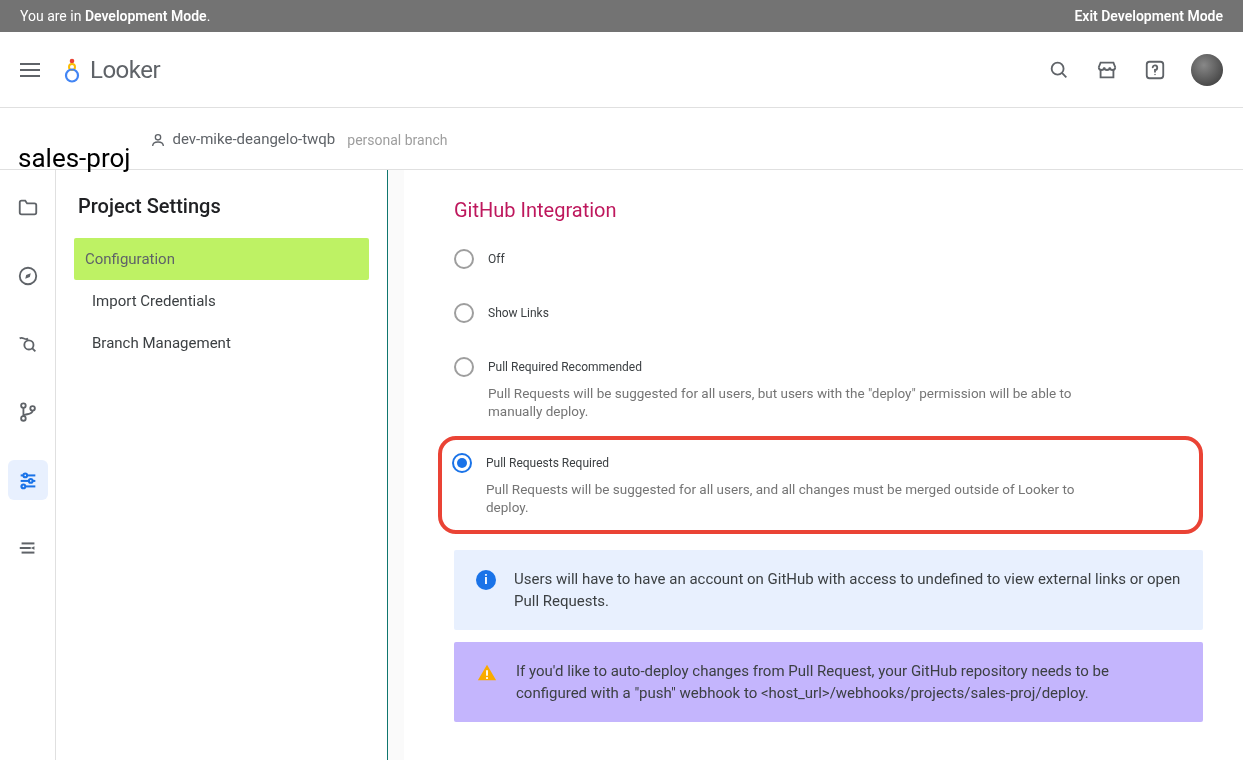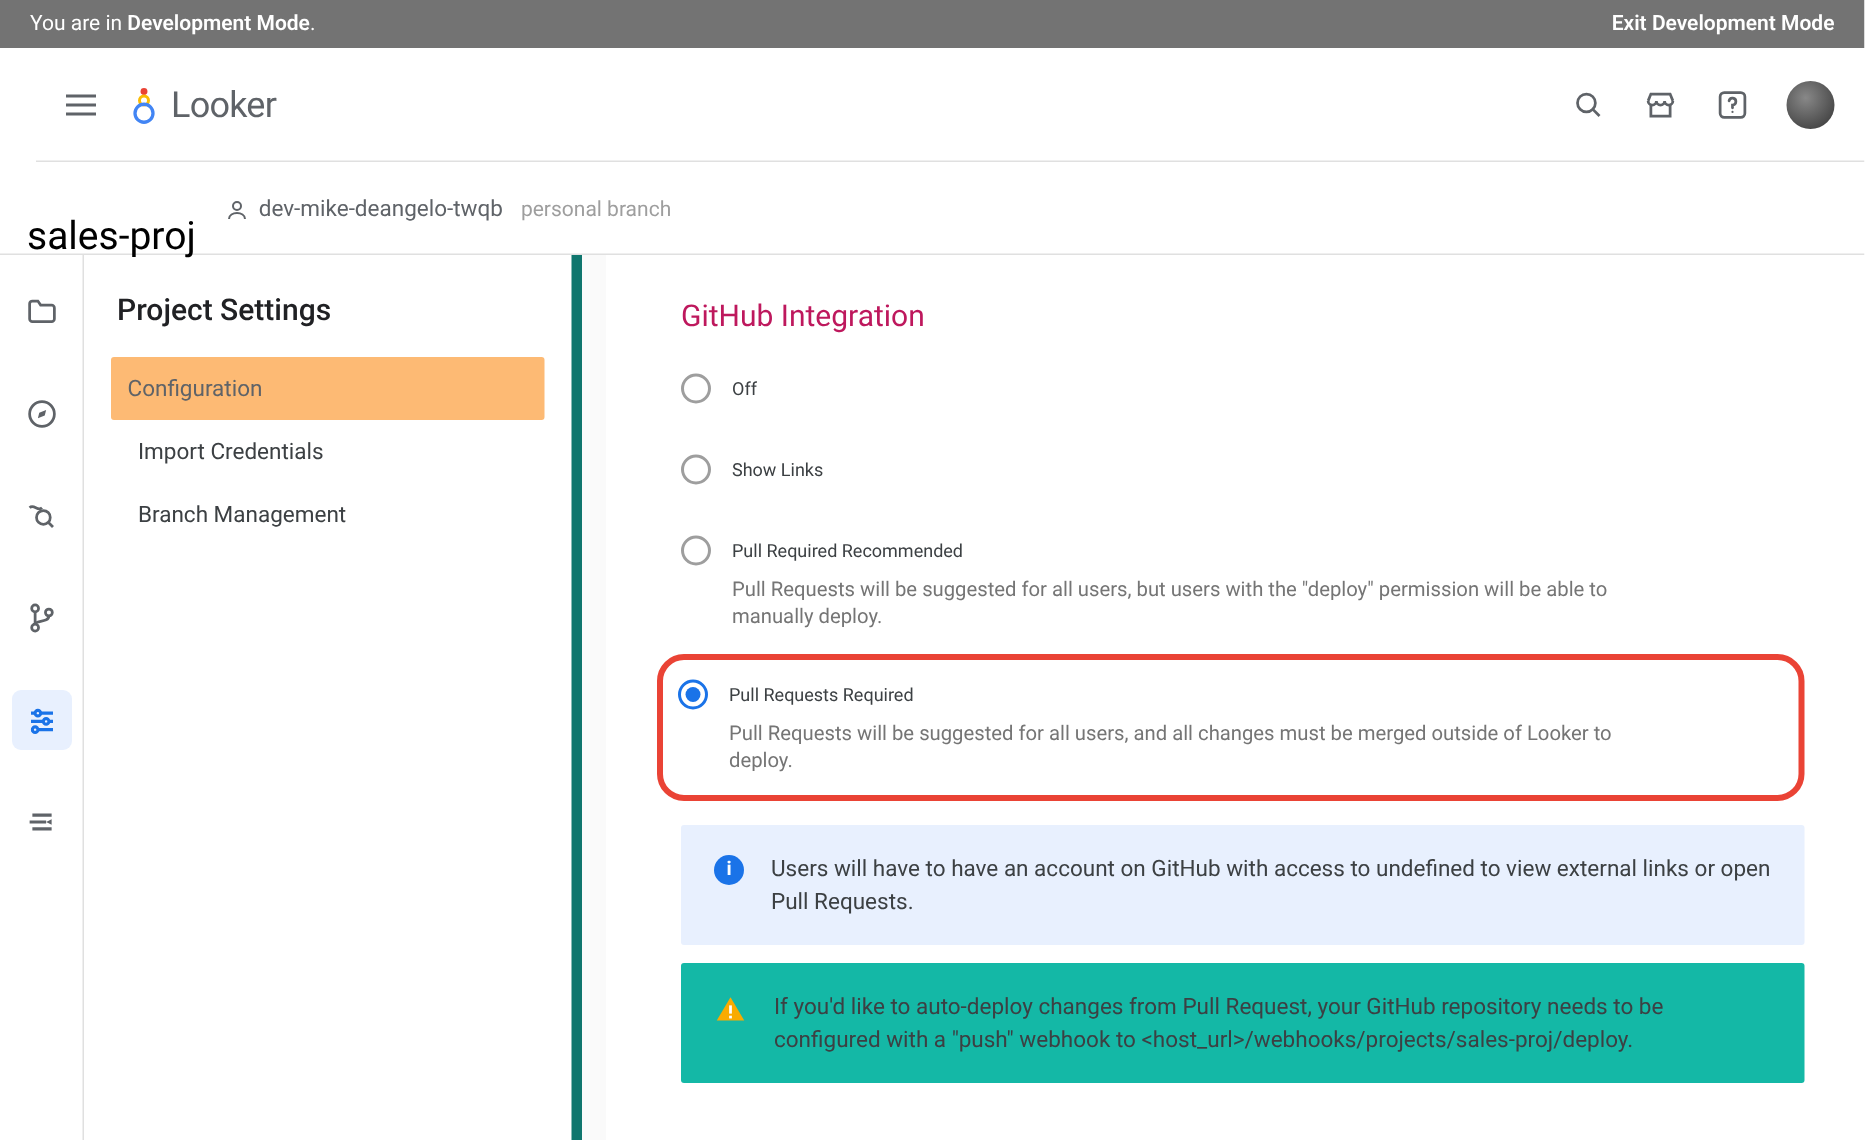--- a/index.html
+++ b/index.html
@@ -20,21 +20,20 @@
       font-size: 14px;
     }
     .dev-banner b { font-weight: 600; }
     .exit-dev { font-weight: 600; cursor: pointer; }
     .app-header {
       height: 76px;
       display: flex;
       align-items: center;
       border-bottom: 1px solid #e0e0e0;
       padding: 16px 20px;
-      margin-left: 24px;
     }
     .hamburger {
       width: 24px; height: 24px;
       display: flex; flex-direction: column; justify-content: center; gap: 4px;
       cursor: pointer;
       margin-right: 18px;
     }
     .hamburger span { display: block; height: 2px; background: #5f6368; width: 20px; }
     .logo { display: flex; align-items: center; gap: 8px; }
     .logo-mark { position: relative; width: 20px; height: 26px; }
@@ -67,32 +66,32 @@
     .rail-item {
       width: 40px; height: 40px;
       display: flex; align-items: center; justify-content: center;
       border-radius: 6px;
       color: #5f6368;
       cursor: pointer;
     }
     .rail-item.active { background: #e8f0fe; color: #1a73e8; }
     .sidebar {
       width: 332px;
-      border-right: 7px solid #0f766e;
+      border-right: 1px solid #0f766e;
       padding: 24px 18px;
     }
     .sidebar h2 { font-size: 20px; font-weight: 500; margin-bottom: 20px; padding-left: 4px; }
     .side-item {
       padding: 12px 18px;
       font-size: 15px;
       color: #3c4043;
       cursor: pointer;
       border-radius: 2px;
     }
-    .side-item.active { background: #fdba74; color: #5f6368; padding-left: 11px; }
+    .side-item.active { background: #bef264; color: #5f6368; padding-left: 11px; }
     .content {
       flex: 1;
       background: #fafafa;
       padding: 0 0 0 16px;
       overflow-y: auto;
     }
     .content-inner {
       background: #fff;
       padding: 28px 40px 40px 50px;
       min-height: 100%;
@@ -127,21 +126,21 @@
     .alert {
       display: flex;
       gap: 18px;
       padding: 18px 22px;
       border-radius: 2px;
       margin-bottom: 12px;
       font-size: 15px;
       line-height: 22px;
     }
     .alert-info { background: #e8f0fe; color: #3c4043; }
-    .alert-warn { background: #14b8a6; color: #3c4043; }
+    .alert-warn { background: #c4b5fd; color: #3c4043; }
     .alert-icon { flex-shrink: 0; margin-top: 2px; }
     .info-circle { width: 20px; height: 20px; border-radius: 50%; background: #1a73e8; color: #fff; display: flex; align-items: center; justify-content: center; font-size: 13px; font-weight: 700; }
     .warn-tri { color: #f9ab00; font-size: 20px; }
   </style>
 </head>
 <body>
 
 <div class="dev-banner">
   <span>
     <span>You are in </span><b>Development Mode</b><span>.</span>

